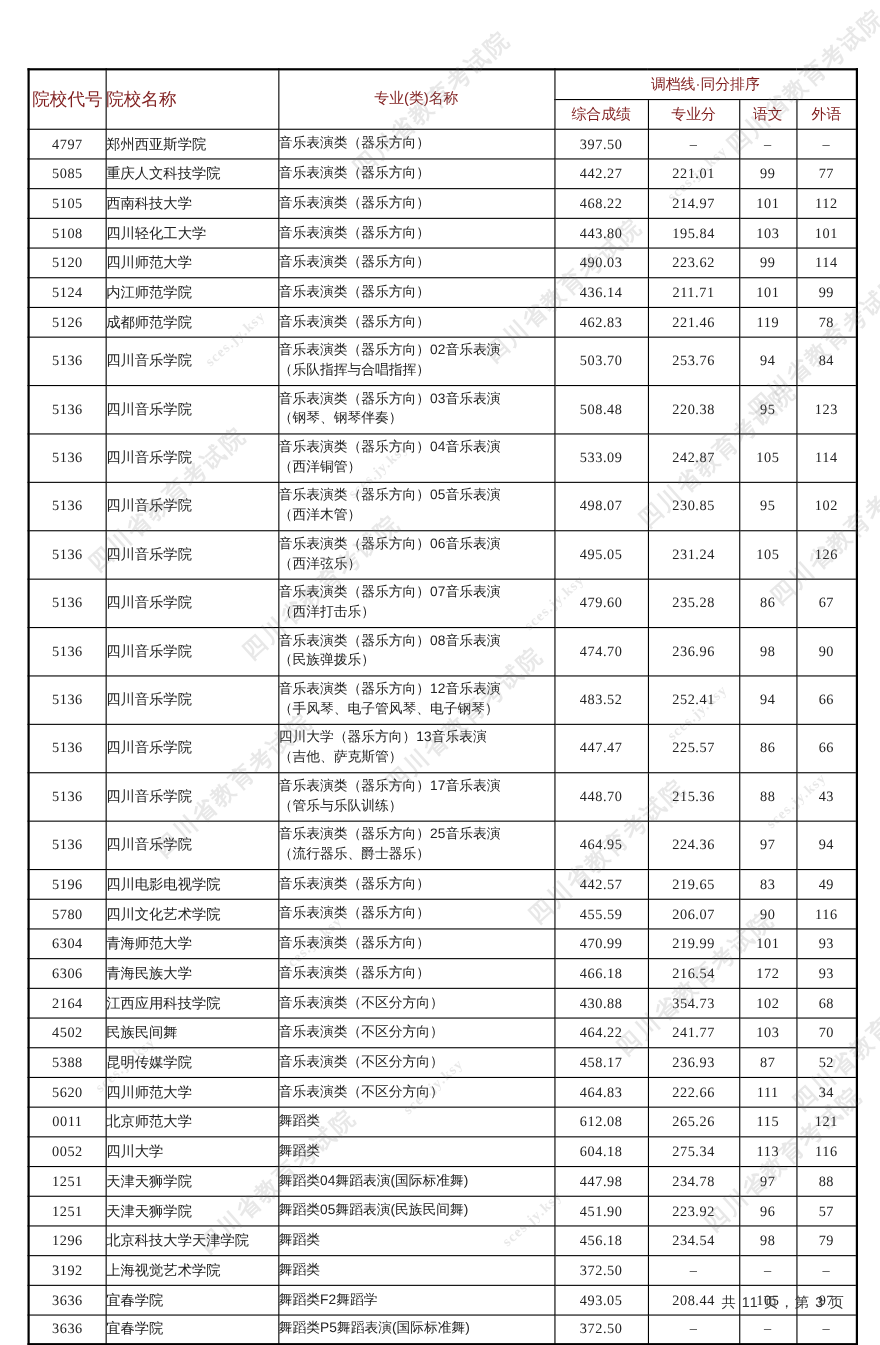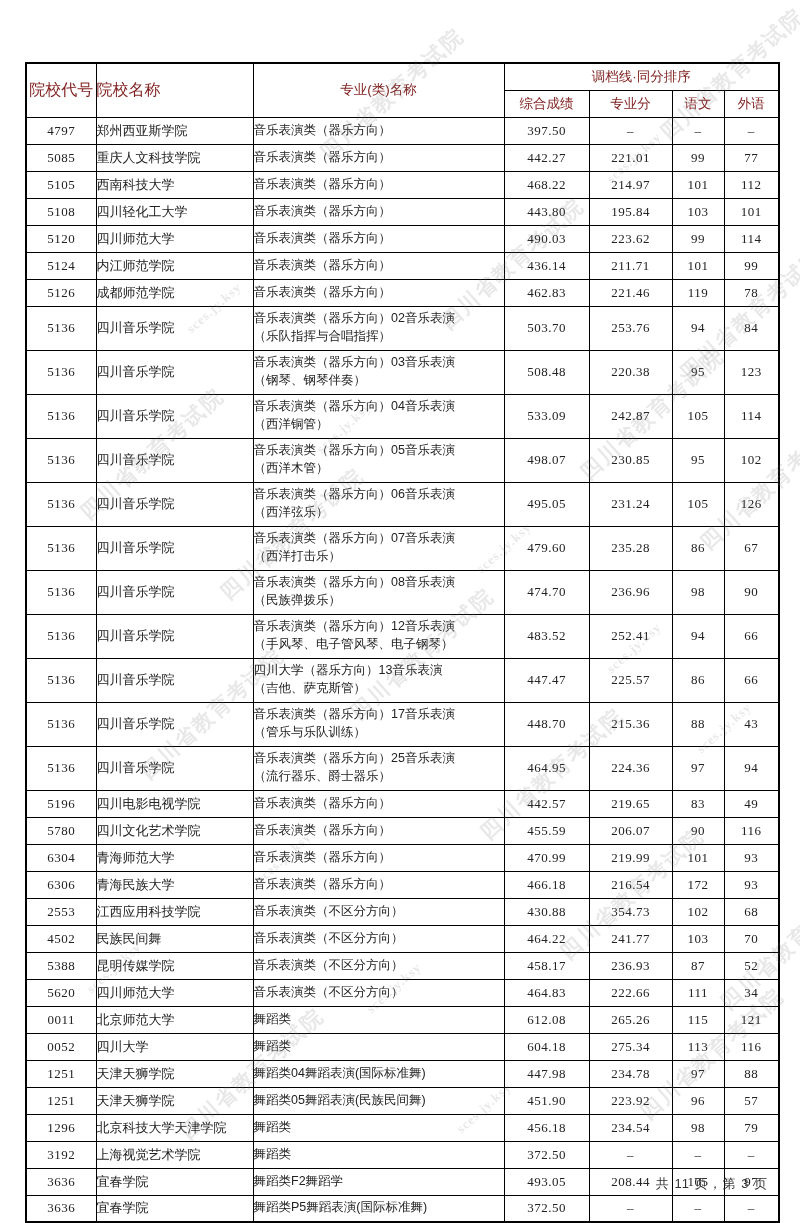--- a/index.html
+++ b/index.html
@@ -413,21 +413,21 @@
             <td class="c-name">青海民族大学</td>
             <td class="c-major">
               <span class="major-line">音乐表演类（器乐方向）</span>
             </td>
             <td class="c-num">466.18</td>
             <td class="c-num">216.54</td>
             <td class="c-num">172</td>
             <td class="c-num">93</td>
           </tr>
           <tr>
-            <td class="c-code">2553</td>
+            <td class="c-code">2164</td>
             <td class="c-name">江西应用科技学院</td>
             <td class="c-major">
               <span class="major-line">音乐表演类（不区分方向）</span>
             </td>
             <td class="c-num">430.88</td>
             <td class="c-num">354.73</td>
             <td class="c-num">102</td>
             <td class="c-num">68</td>
           </tr>
           <tr>

